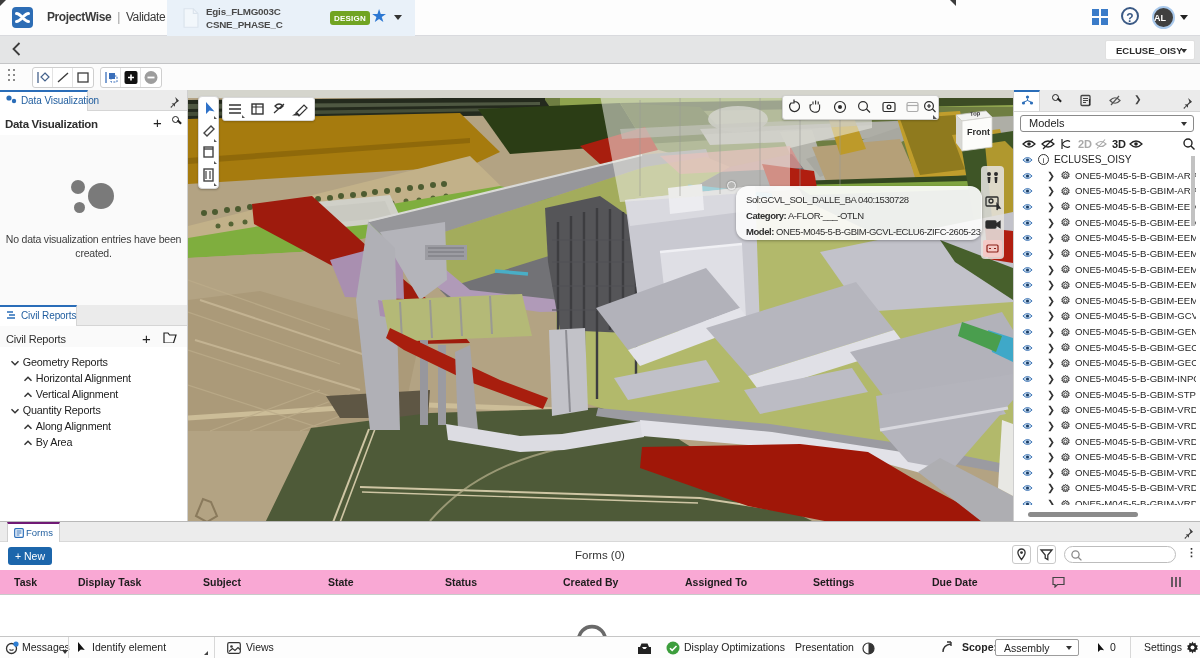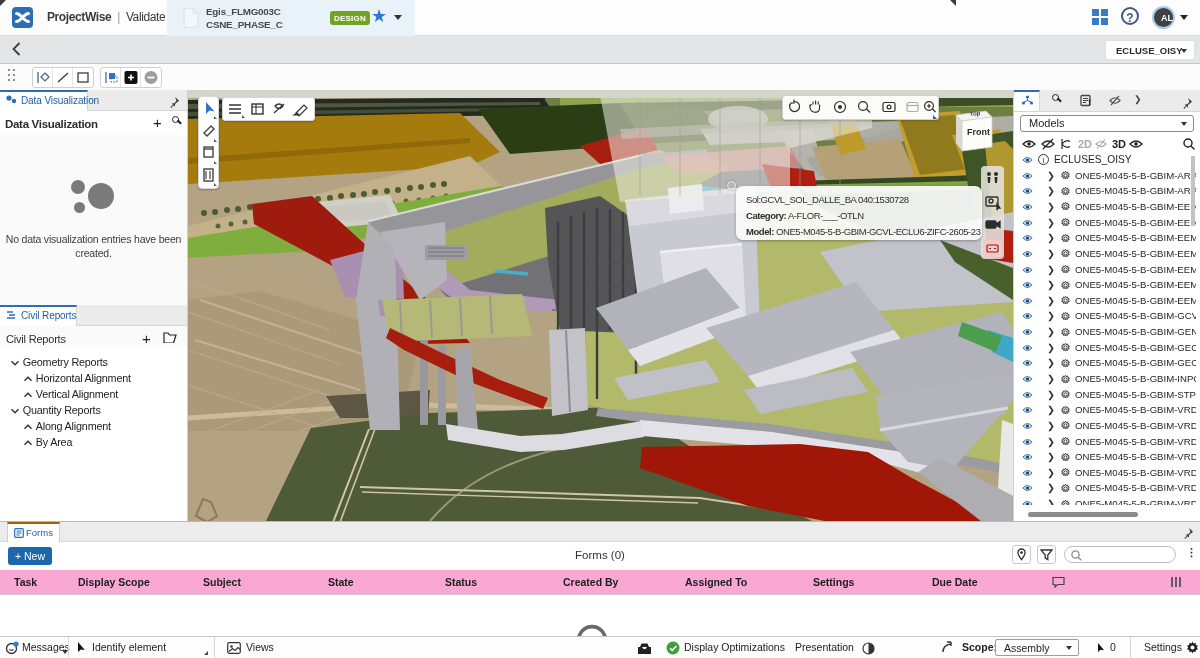--- a/index.html
+++ b/index.html
@@ -15,21 +15,21 @@
 #brand .sep { color:#9a9a9a; font-weight:300; padding:0 6px; }
 #projbox { left:167px; top:0; width:248px; height:36px; background:#e9f1f9; }
 #projname { left:206px; top:5px; font-size:9.8px; font-weight:700; color:#4a4a4a; line-height:13px; letter-spacing:-0.2px; }
 #badge { left:330px; top:11px; background:#71a422; color:#fff; font-size:8px; font-weight:700; padding:3px 4px 2px 4px; border-radius:3px; letter-spacing:.2px;}
 #star { left:371px; top:5px; color:#2c77d2; font-size:18px; }
 #hdrcaret1 { left:394px; top:15px; }
 .caret { width:0; height:0; border-left:4px solid transparent; border-right:4px solid transparent; border-top:5px solid #333; }
 #gridicon { left:1092px; top:9px; width:17px; height:17px; }
 #gridicon div { position:absolute; width:7px; height:7px; background:#3a7bc8; }
 #help { left:1121px; top:7px; width:18px; height:18px; border:2px solid #3b5a85; border-radius:50%; color:#3b5a85; font-size:12px; font-weight:700; text-align:center; line-height:18px; }
-#avatar { left:1152px; top:6px; width:23px; height:23px; background:#404040; border:2px solid #a9c9ec; border-radius:50%; color:#fff; font-size:9px; font-weight:700; text-align:right; line-height:20px; }
+#avatar { left:1152px; top:6px; width:23px; height:23px; background:#404040; border:2px solid #a9c9ec; border-radius:50%; color:#fff; font-size:9px; font-weight:700; text-align:left; line-height:20px; }
 #hdrcaret2 { left:1180px; top:15px; border-top-color:#222; }
 .corner { width:0; height:0; }
 #cornerTL { left:0; top:0; border-top:6px solid #3c3c3c; border-right:6px solid transparent; }
 #cornerTR { right:0; top:0; border-top:6px solid #3c3c3c; border-left:6px solid transparent; }
 
 
 #bar2 { left:0; top:36px; width:1200px; height:28px; background:#e4e5e6; border-bottom:1px solid #c4c5c7; }
 #backarrow { left:10px; top:5px; }
 #eclusebtn { left:1105px; top:4px; width:90px; height:20px; background:#fff; border:1px solid #e0e0e0; border-radius:2px; font-size:9.5px; font-weight:700; color:#2b2b2b; text-align:left; padding:4px 0 0 10px; }
 #eclusebtn .caret { position:absolute; right:7px; top:8px; border-left-width:3.5px; border-right-width:3.5px; border-top-width:4px; }
@@ -75,21 +75,21 @@
 .rrow { position:absolute; left:0; width:200px; height:15.6px; font-size:9.6px; color:#1f1f1f; white-space:nowrap; }
 .eye { position:absolute; left:8px; top:3px; width:11px; height:8px; }
 .rchev { position:absolute; left:33px; top:1px; font-size:9.5px; color:#333; }
 .gearsvg { position:absolute; left:46px; top:1.5px; width:11px; height:11px; }
 .rtxt { position:absolute; left:61px; top:1px; }
 #hscroll { left:14px; top:422px; width:110px; height:5px; background:#8b8b8b; border-radius:3px; }
 #vscroll { left:177px; top:66px; width:4px; height:70px; background:#c2c2c2; }
 
 
 #formsbar { left:0; top:521px; width:1200px; height:21px; background:#ececec; border-top:1px solid #b9b9b9; border-bottom:1px solid #d8d8d8; }
-#forms-tab { left:7px; top:0; height:20px; background:#fff; border-top:2px solid #a16207; border-right:1px solid #d0d0d0; border-left:1px solid #d0d0d0; font-size:9.5px; color:#1f5d9e; padding:3px 6px 0 18px; }
+#forms-tab { left:7px; top:0; height:20px; background:#fff; border-top:2px solid #701a75; border-right:1px solid #d0d0d0; border-left:1px solid #d0d0d0; font-size:9.5px; color:#1f5d9e; padding:3px 6px 0 18px; }
 #formsrow { left:0; top:542px; width:1200px; height:28px; background:#fff; }
 #newbtn { left:8px; top:5px; width:44px; height:18px; background:#1c66ab; border-radius:3px; color:#fff; font-size:10.5px; text-align:center; line-height:18px; }
 #formscount { left:0; top:7px; width:1200px; text-align:center; font-size:11.5px; color:#333; }
 .iconbtn { position:absolute; top:3px; width:19px; height:19px; border:1px solid #c9c9c9; border-radius:3px; background:#fff; }
 #searchbox { left:1064px; top:4px; width:112px; height:17px; border:1px solid #bdbdbd; border-radius:9px; background:#fff; }
 #fdots { left:1186px; top:4px; font-size:11px; color:#333; font-weight:700; }
 #theader { left:0; top:570px; width:1200px; height:25px; background:#f9a8d4; border-bottom:1px solid #c9c9c9; font-size:10.5px; font-weight:700; color:#1d1d1d; }
 #theader span { position:absolute; top:6px; }
 #tbody { left:0; top:595px; width:1200px; height:41px; background:#fff; }
 
@@ -451,21 +451,21 @@
       <rect x="5" y="55" width="10" height="7" rx="1" fill="#2c2c2c"></rect>
       <path d="M15 58 l4 -2.5 v6 l-4 -2.5" fill="#2c2c2c"></path>
       </g>
       <rect x="2" y="74" width="19" height="17" rx="2" fill="#f4c9c6"></rect>
       <g stroke="#8c1f16" stroke-width="1.2" fill="none">
       <rect x="6" y="79" width="11" height="7" rx="1"></rect>
       <path d="M8 82.5 h2 m3 0 h2"></path>
       </g>
     </svg>
   </div>
-  <div style="position:absolute;left:548px;top:96px;width:246px;height:54px;background:rgba(252,252,252,.93);border-radius:7px;box-shadow:0 1px 3px rgba(0,0,0,.3);font-size:9.5px;color:#2e2e2e;padding:6px 0 0 10px;line-height:16px;white-space:nowrap;overflow:hidden;letter-spacing:-0.45px;">
+  <div style="position:absolute;left:548px;top:96px;width:246px;height:54px;background:rgba(252,252,252,.93);border-radius:12px;box-shadow:0 1px 3px rgba(0,0,0,.3);font-size:9.5px;color:#2e2e2e;padding:6px 0 0 10px;line-height:16px;white-space:nowrap;overflow:hidden;letter-spacing:-0.45px;">
     Sol:GCVL_SOL_DALLE_BA 040:1530728<br><b>Category:</b> A-FLOR-___-OTLN<br><b>Model:</b> ONE5-M045-5-B-GBIM-GCVL-ECLU6-ZIFC-2605-23
   </div>
   <div style="position:absolute;left:539px;top:91px;width:9px;height:9px;border:1.5px solid #f0f0f0;border-radius:50%;box-shadow:0 0 2px rgba(0,0,0,.4);"></div>
 </div>
 
   <div id="rpanel" class="abs">
     <div class="tabbar" id="rtabs" style="top:0;"></div>
     <div class="tab-active" id="rtab-active"></div>
     <div class="rtabicon" style="left:7px;"><svg width="13" height="12" viewBox="0 0 13 12">
           <circle cx="6.5" cy="3" r="1.6" fill="#2a6db8"></circle>
@@ -803,21 +803,21 @@
     <div id="searchbox" class="abs">
         <svg width="14" height="13" viewBox="0 0 14 13" style="position:absolute;left:5px;top:2px;">
           <circle cx="5.5" cy="5.5" r="3.6" fill="none" stroke="#8a8a8a" stroke-width="1.3"></circle>
           <path d="M8.2 8.2 l3.2 3.2" stroke="#8a8a8a" stroke-width="1.3"></path>
         </svg>
       </div>
     <div id="fdots" class="abs">⋮</div>
   </div>
   <div id="theader" class="abs">
     <span style="left:14px;">Task</span>
-    <span style="left:78px;">Display Scope</span>
+    <span style="left:78px;">Display Task</span>
     <span style="left:203px;">Subject</span>
     <span style="left:328px;">State</span>
     <span style="left:445px;">Status</span>
     <span style="left:563px;">Created By</span>
     <span style="left:685px;">Assigned To</span>
     <span style="left:813px;">Settings</span>
     <span style="left:932px;">Due Date</span>
     <svg width="13" height="12" viewBox="0 0 13 12" style="position:absolute;left:1052px;top:6px;">
         <path d="M1 1.5 h11 v7 h-6.5 l-2.5 2.5 v-2.5 h-2 z" fill="none" stroke="#444" stroke-width="1.2"></path>
       </svg>

